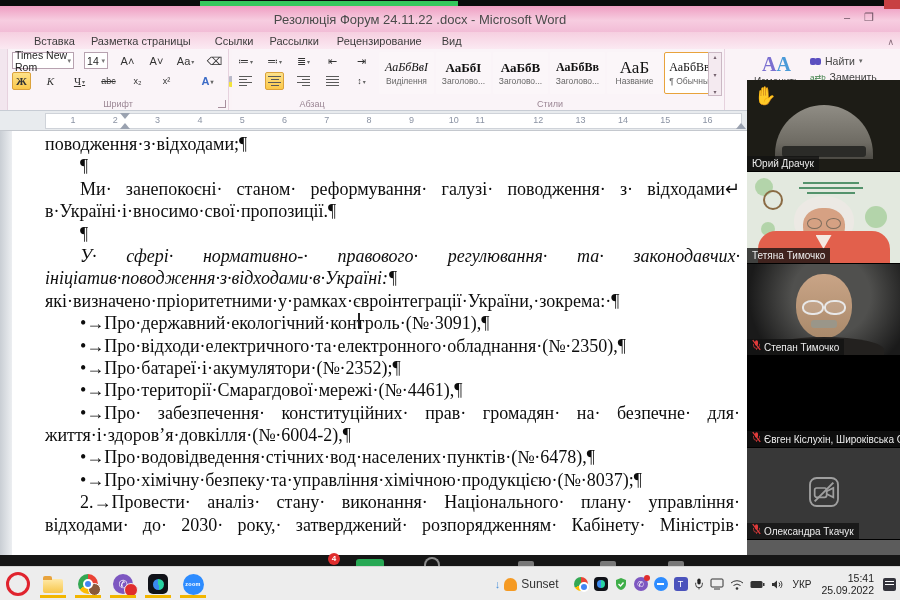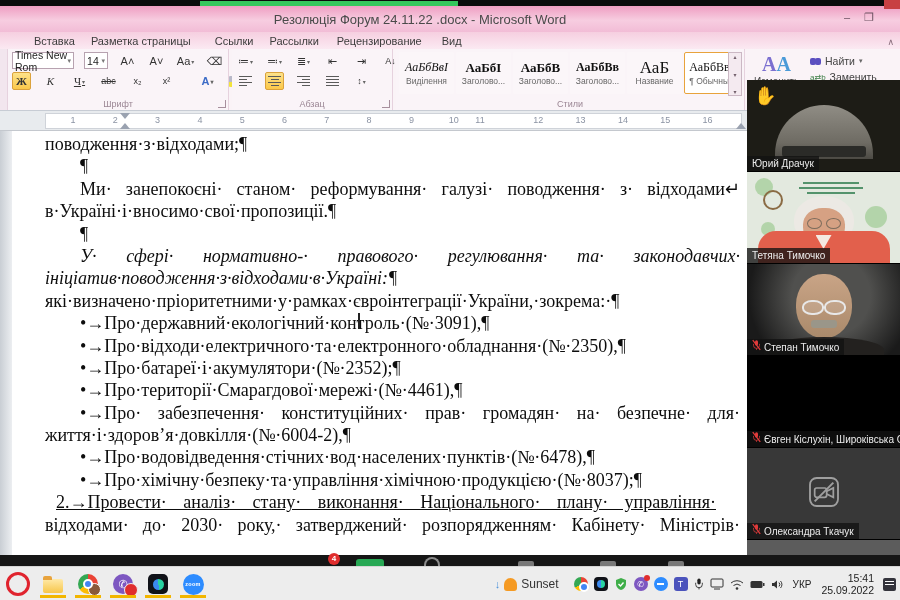--- a/index.html
+++ b/index.html
@@ -18,21 +18,21 @@
   .tabsrow{height:17px;background:linear-gradient(#f6cfe0,#fbe9f2);display:flex;align-items:center;
            font-size:11px;color:#3c3c3c;}
   .tab{cursor:default;}
   
   .ribbon{position:relative;height:61px;background:#faf3f7;border-bottom:1px solid #c7ccd4;font-size:11px;color:#444;}
   .group{position:absolute;top:0;bottom:0;border-right:1px solid #e6d2de;background:#faf4f8;}
   .glabel{position:absolute;bottom:1px;left:0;right:0;text-align:center;font-size:9px;color:#9b8694;}
   .dlg{position:absolute;right:2px;bottom:2px;width:7px;height:7px;
        border-right:1px solid #a78f9d;border-bottom:1px solid #a78f9d;}
   .clip-sliver{position:absolute;left:0;top:0;bottom:0;width:7px;background:#f2e6ee;border-right:1px solid #e6d2de;}
-  .g-font{left:8px;width:220px;} .g-par{left:232px;width:160px;} .g-sty{left:396px;width:348px;}
+  .g-font{left:8px;width:220px;} .g-par{left:232px;width:160px;} .g-sty{left:376px;width:348px;}
   .g-edit{left:748px;width:152px;border-right:none;background:transparent;}
   .rrow{position:absolute;left:4px;right:4px;display:flex;align-items:flex-start;gap:10px;}
   .r1{top:3px;height:17px;} .r2{top:23px;height:18px;}
   .combo{background:#fff;border:1px solid #b7a2b0;height:15px;display:flex;align-items:center;
          padding:0 2px;font-size:10.5px;color:#222;}
   .combo .dd{margin-left:auto;font-size:7px;color:#777;}
   .rbtn{min-width:15px;height:16px;display:flex;align-items:center;justify-content:center;
         font-size:11px;color:#333;border:1px solid transparent;border-radius:2px;padding:0 1px;}
   .rbtn .dd{font-size:6px;color:#666;margin-left:1px;}
   .rbtn.on{background:linear-gradient(#fde28a,#fbc84a);border-color:#dba23c;}
@@ -391,21 +391,21 @@
           <div class="line ital" style="margin-left: 33px; width: 695px;">ініціатив·поводження·з·відходами·в·Україні:¶</div>
           <div class="line" style="margin-left: 33px; width: 695px;">які·визначено·пріоритетними·у·рамках·євроінтеграції·України,·зокрема:·¶</div>
           <div class="line" style="margin-left: 68px; width: 660px;">•→Про·державний·екологічний·контроль·(№·3091),¶</div>
           <div class="line" style="margin-left: 68px; width: 660px;">•→Про·відходи·електричного·та·електронного·обладнання·(№·2350),¶</div>
           <div class="line" style="margin-left: 68px; width: 660px;">•→Про·батареї·і·акумулятори·(№·2352);¶</div>
           <div class="line" style="margin-left: 68px; width: 660px;">•→Про·території·Смарагдової·мережі·(№·4461),¶</div>
           <div class="line just" style="margin-left: 68px; width: 660px;">•→Про· забезпечення· конституційних· прав· громадян· на· безпечне· для·</div>
           <div class="line" style="margin-left: 33px; width: 695px;">життя·і·здоров’я·довкілля·(№·6004-2),¶</div>
           <div class="line" style="margin-left: 68px; width: 660px;">•→Про·водовідведення·стічних·вод·населених·пунктів·(№·6478),¶</div>
           <div class="line" style="margin-left: 68px; width: 660px;">•→Про·хімічну·безпеку·та·управління·хімічною·продукцією·(№·8037);¶</div>
-          <div class="line just" style="margin-left: 44px; width: 660px; text-decoration: underline;">2.→Провести· аналіз· стану· виконання· Національного· плану· управління·</div>
+          <div class="line just" style="margin-left: 68px; width: 660px;">2.→Провести· аналіз· стану· виконання· Національного· плану· управління·</div>
           <div class="line just" style="margin-left: 33px; width: 695px;">відходами· до· 2030· року,· затверджений· розпорядженням· Кабінету· Міністрів·</div>
         </div>
       <div class="caret"></div>
     </div>
   </div>
 
   <div id="videopanel">
       <div class="tile" style="background: rgb(29, 28, 22);">
         <div class="head1"></div>
         <div class="glass1"></div>

